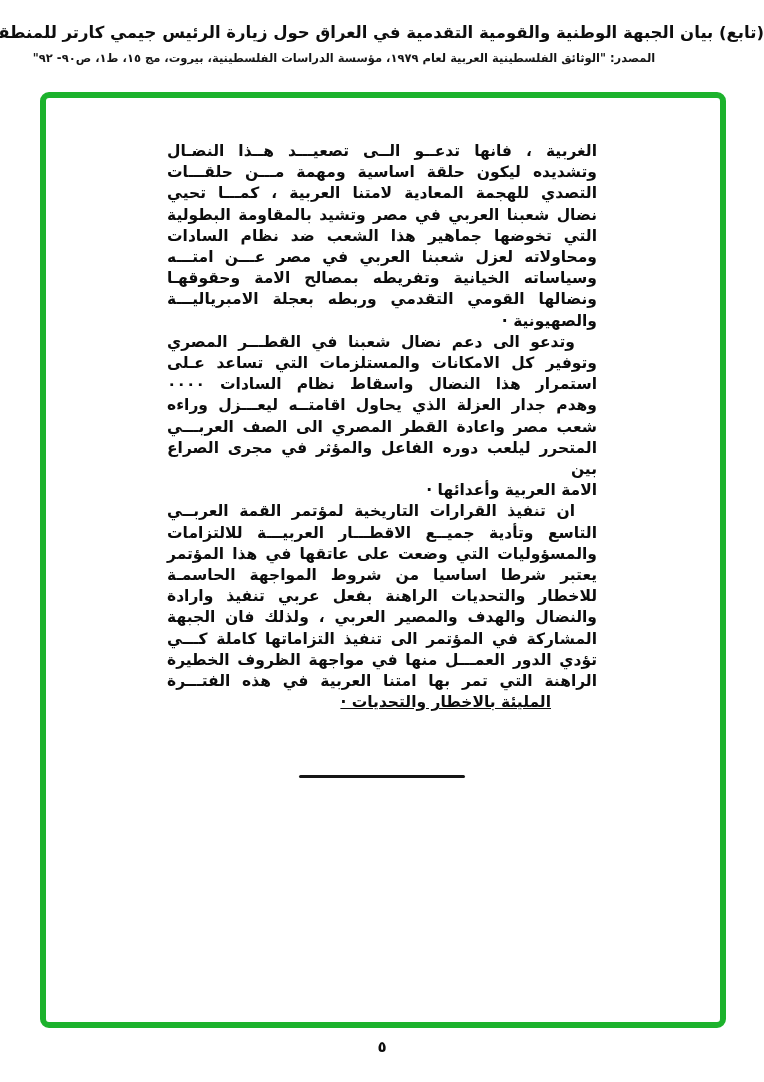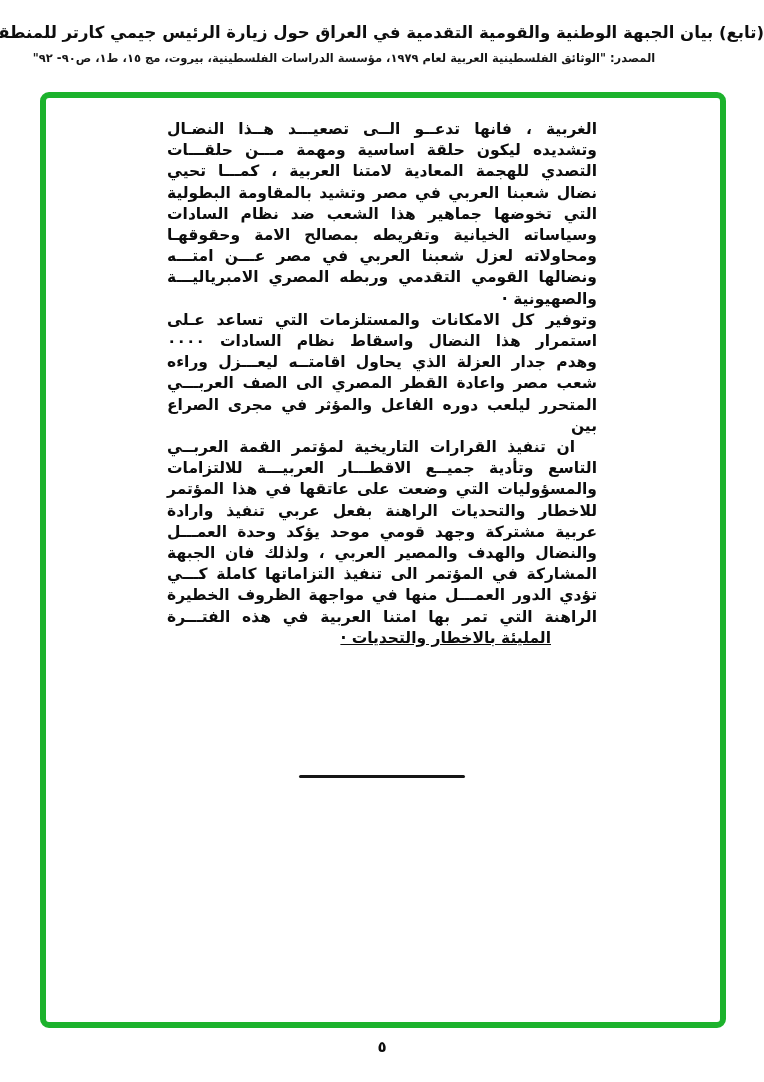--- a/index.html
+++ b/index.html
@@ -42,21 +42,21 @@
     left:40px;top:92px;
     width:686px;height:936px;
     border:6px solid #1cb22c;
     border-radius:9px;
     box-sizing:border-box;
     background:transparent;
   }
   
   .body-text{
     position:absolute;
-    top:119px;left:167px;
+    top:141px;left:167px;
     width:430px;
     direction:rtl;
   }
   .line{
     font-size:15.5px;
     line-height:21.2px;
     font-weight:bold;
     color:#0d0d0d;
     text-align:justify;
     text-align-last:justify;
@@ -97,34 +97,36 @@
   </header>
 
   <div class="content-frame" style="border-color: rgb(28, 178, 44);"></div>
 
   <div class="body-text">
       <div class="line">الغربية ، فانها تدعــو الــى تصعيـــد هــذا النضـال</div>
       <div class="line">وتشديده ليكون حلقة اساسية ومهمة مـــن حلقـــات</div>
       <div class="line">التصدي للهجمة المعادية لامتنا العربية ، كمـــا تحيي</div>
       <div class="line">نضال شعبنا العربي في مصر وتشيد بالمقاومة البطولية</div>
       <div class="line">التي تخوضها جماهير هذا الشعب ضد نظام السادات</div>
+      <div class="line">ومحاولاته لعزل شعبنا العربي في مصر عـــن امتـــه</div>
       <div class="line">وسياساته الخيانية وتفريطه بمصالح الامة وحقوقهـا</div>
-      <div class="line">ومحاولاته لعزل شعبنا العربي في مصر عـــن امتـــه</div>
-      <div class="line">ونضالها القومي التقدمي وربطه المصري الامبرياليـــة</div>
+      <div class="line">ونضالها القومي التقدمي وربطه بعجلة الامبرياليـــة</div>
       <div class="line lastline">والصهيونية ·</div>
+      <div class="line indent">وتدعو الى دعم نضال شعبنا في القطـــر المصري</div>
       <div class="line">وتوفير كل الامكانات والمستلزمات التي تساعد عـلى</div>
       <div class="line">استمرار هذا النضال واسقاط نظام السادات ٠٠٠٠</div>
       <div class="line">وهدم جدار العزلة الذي يحاول اقامتــه ليعـــزل وراءه</div>
       <div class="line">شعب مصر واعادة القطر المصري الى الصف العربـــي</div>
       <div class="line">المتحرر ليلعب دوره الفاعل والمؤثر في مجرى الصراع بين</div>
+      <div class="line lastline">الامة العربية وأعدائها ·</div>
       <div class="line indent">ان تنفيذ القرارات التاريخية لمؤتمر القمة العربــي</div>
       <div class="line">التاسع وتأدية جميــع الاقطـــار العربيـــة للالتزامات</div>
       <div class="line">والمسؤوليات التي وضعت على عاتقها في هذا المؤتمر</div>
+      <div class="line">يعتبر شرطا اساسيا من شروط المواجهة الحاسمـة</div>
       <div class="line">للاخطار والتحديات الراهنة بفعل عربي تنفيذ وارادة</div>
-      <div class="line">عربية مشتركة وجهد قومي موحد يؤكد وحدة العمـــل</div>
       <div class="line">والنضال والهدف والمصير العربي ، ولذلك فان الجبهة</div>
       <div class="line">المشاركة في المؤتمر الى تنفيذ التزاماتها كاملة كـــي</div>
       <div class="line">تؤدي الدور العمـــل منها في مواجهة الظروف الخطيرة</div>
       <div class="line">الراهنة التي تمر بها امتنا العربية في هذه الفتـــرة</div>
       <div class="line lastline" style="padding-right: 46px; text-decoration: underline;">المليئة بالاخطار والتحديات ·</div>
     </div>
 
   <div class="section-divider"></div>
 
   <div class="page-number">٥</div>

